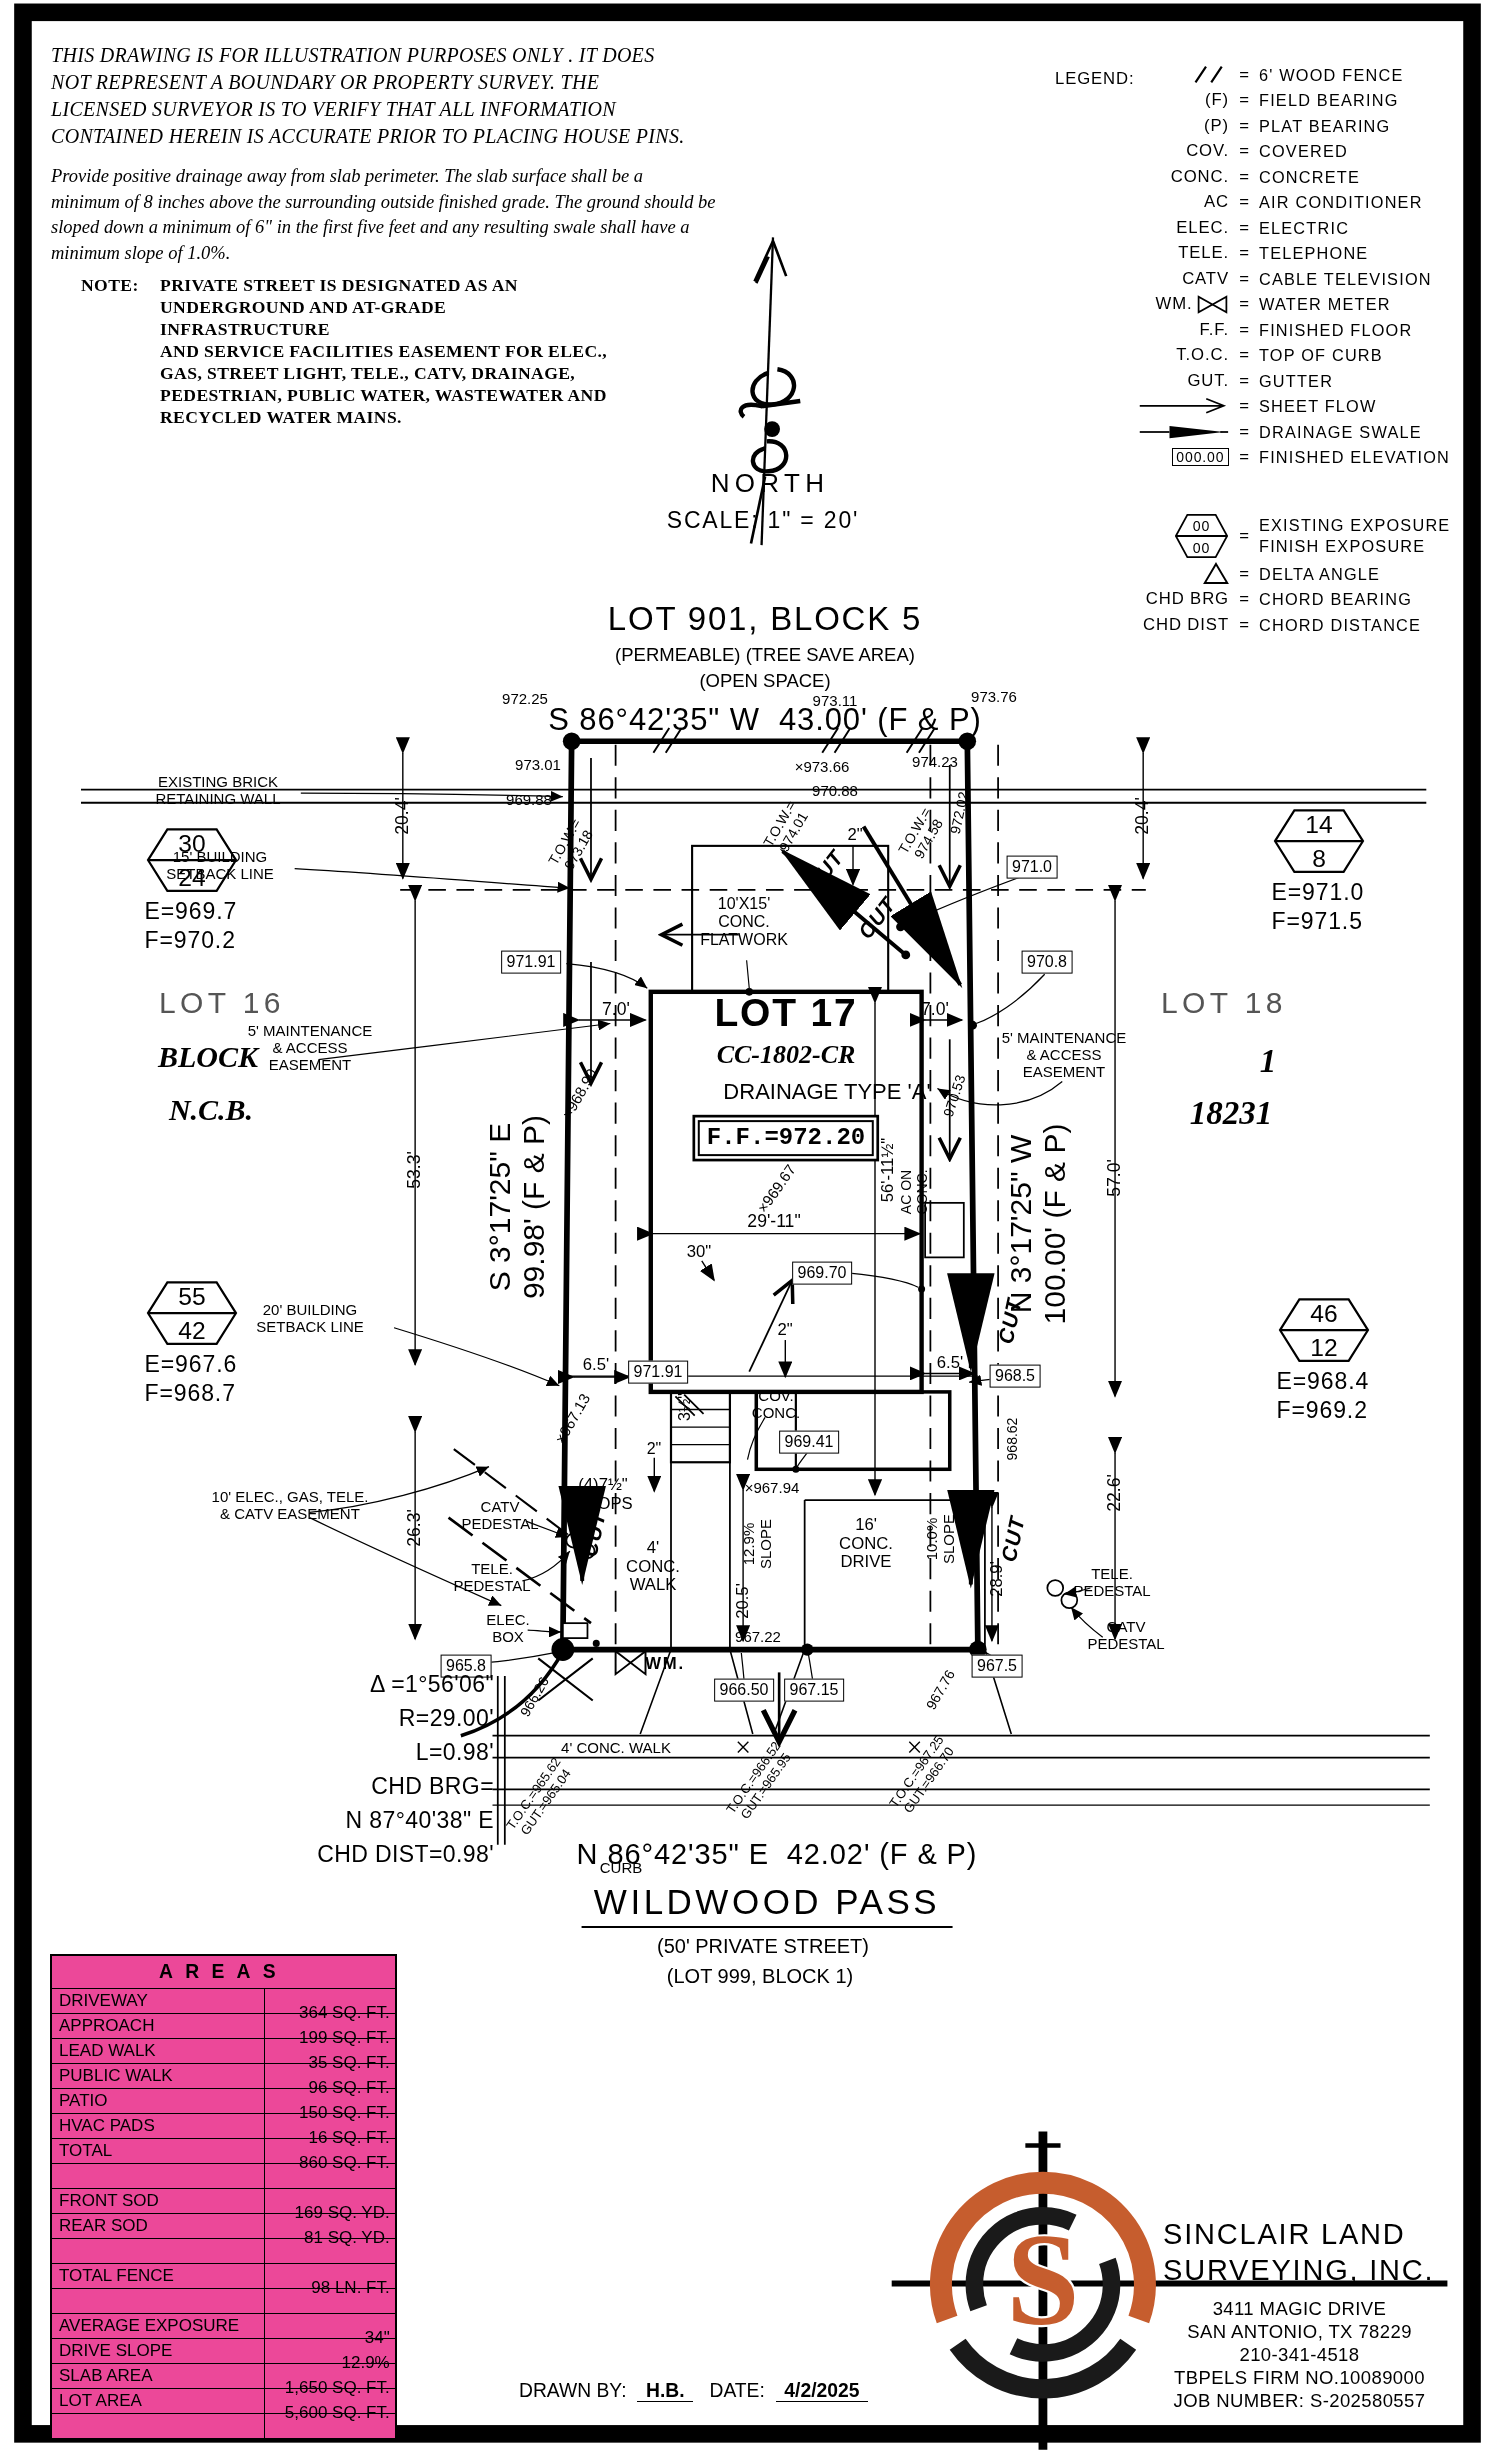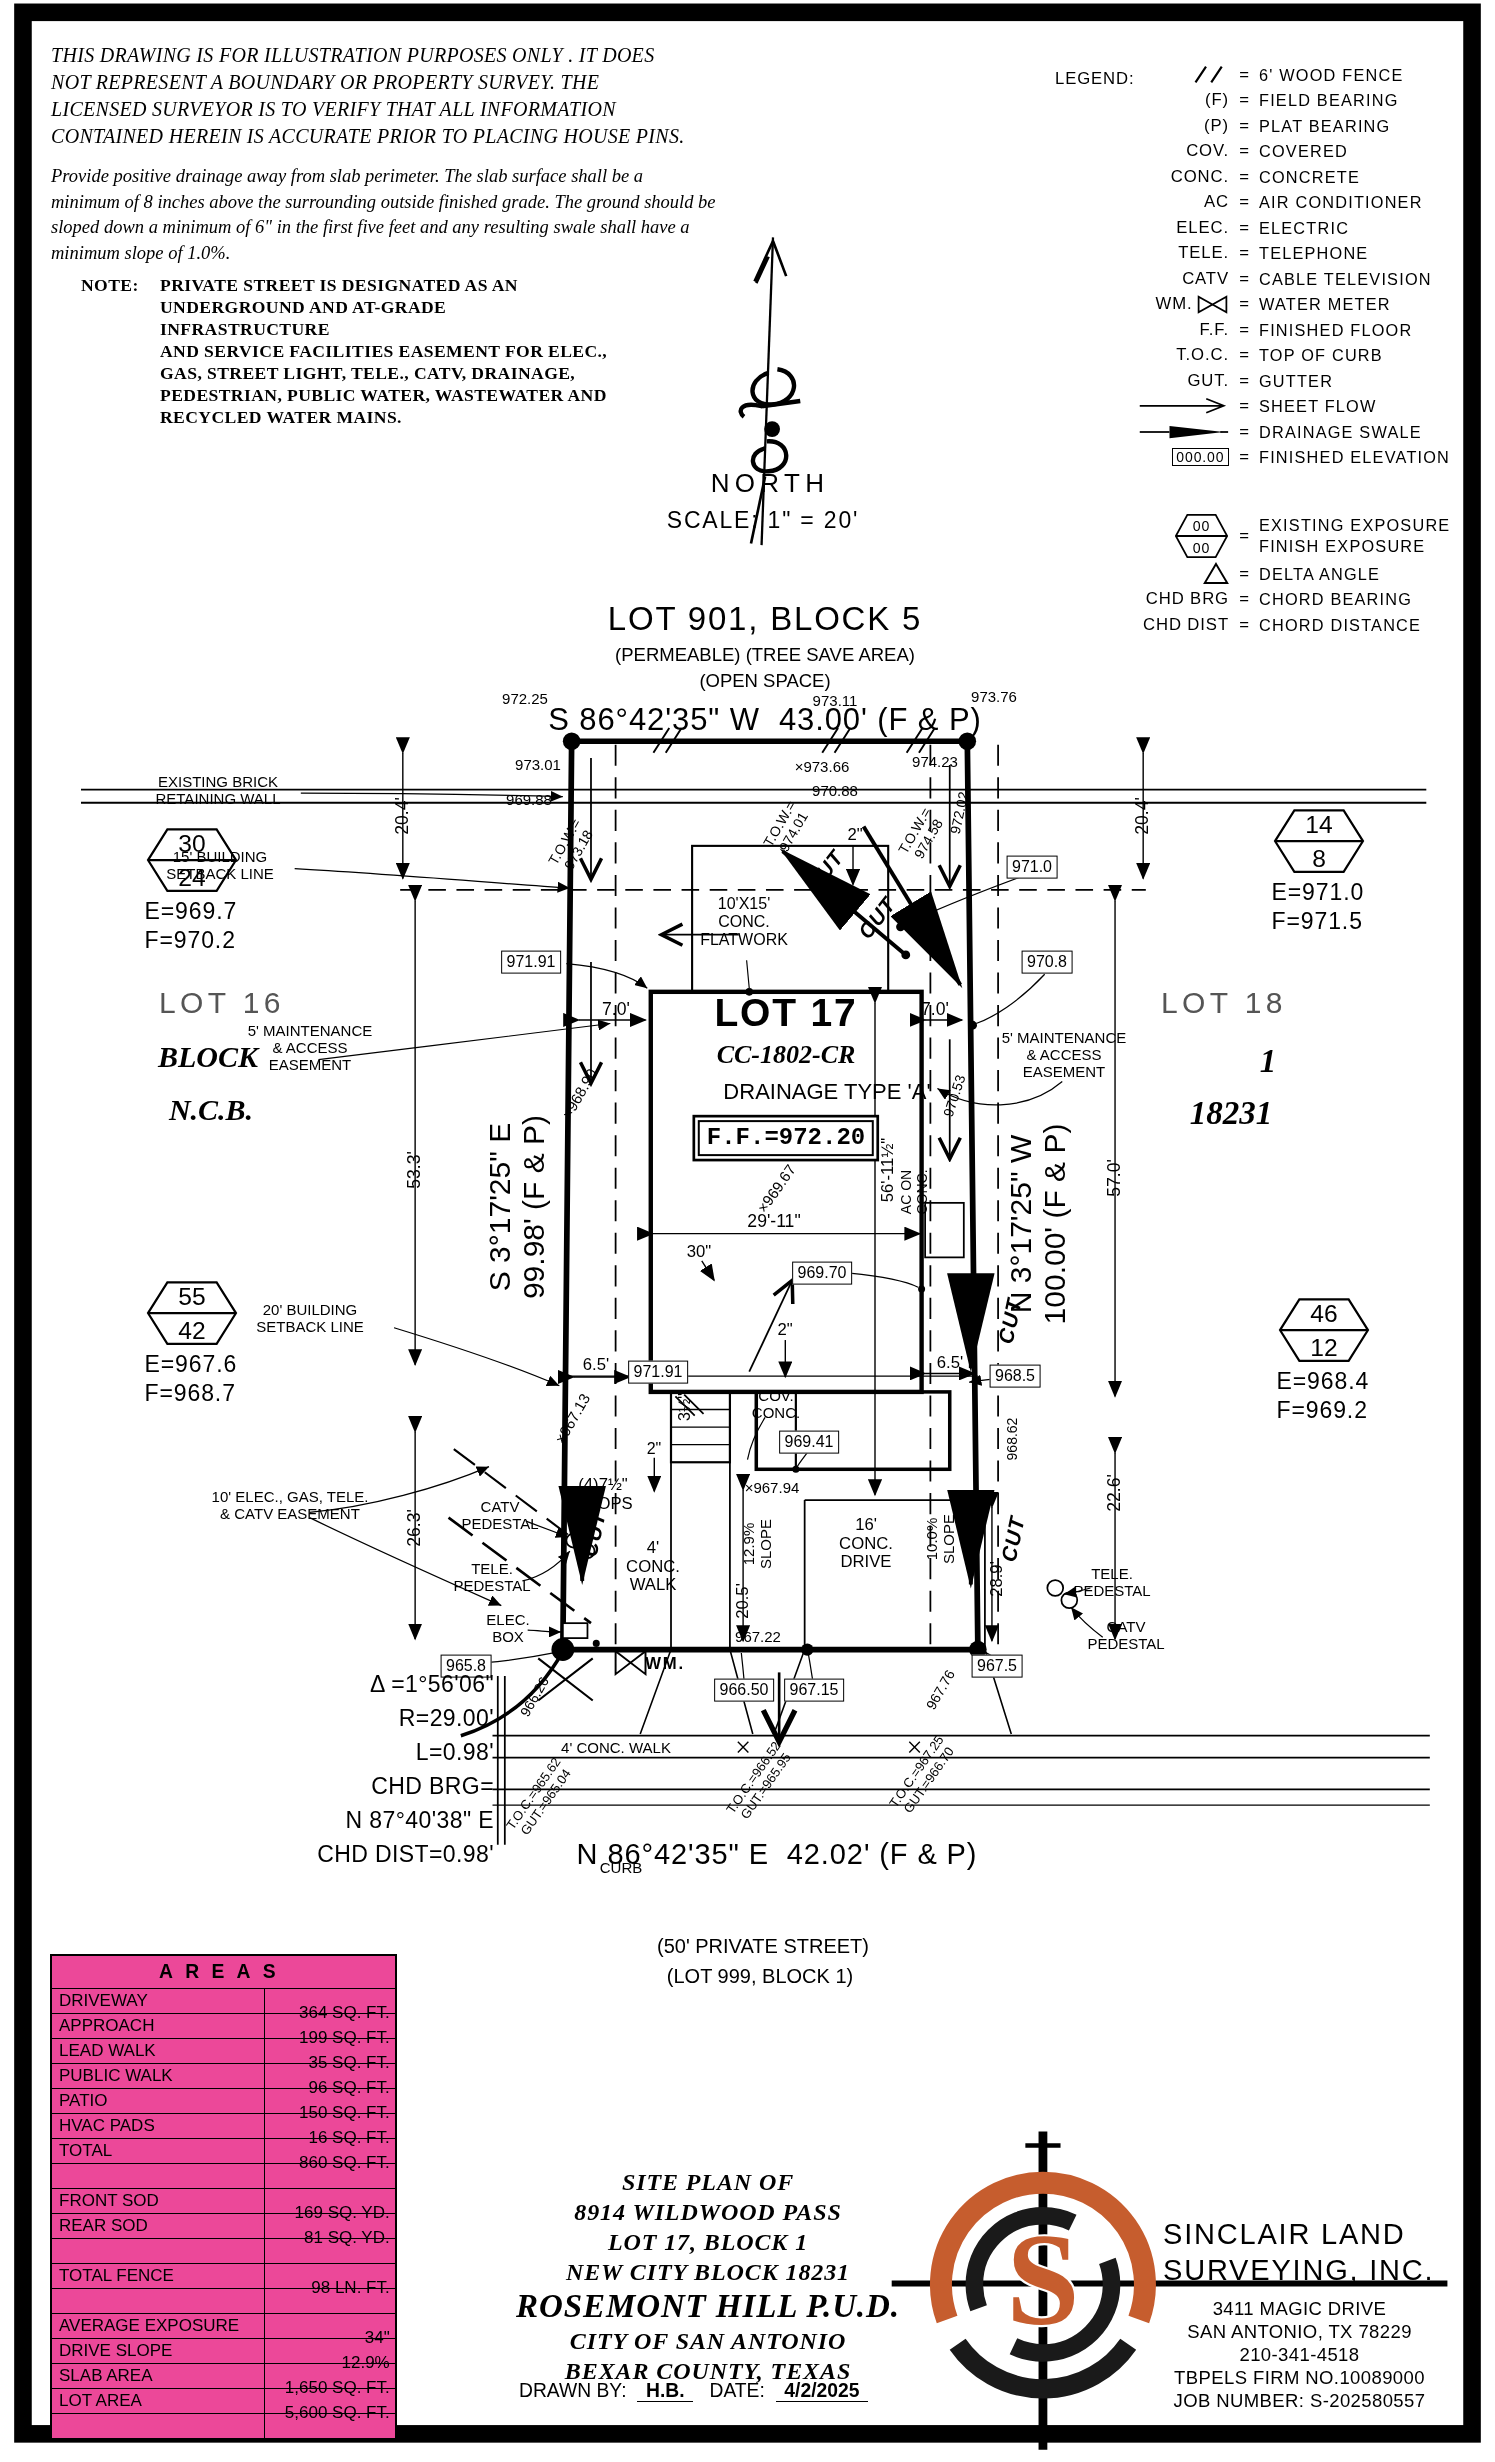--- a/index.html
+++ b/index.html
@@ -591,20 +591,21 @@
   <div class="curveblock">
       <div>Δ =1°56'06"</div>
       <div>R=29.00'</div>
       <div>L=0.98'</div>
       <div>CHD BRG=</div>
       <div>N 87°40'38" E</div>
       <div>CHD DIST=0.98'</div>
     </div>
 
   <div class="hdr" style="left:777px;top:1838px;font-size:29px;letter-spacing:0.9px">N 86°42'35" E  42.02' (F &amp; P)</div>
+  <div class="hdr" style="left:767px;top:1882px;font-size:35px;letter-spacing:3.5px;border-bottom:2.2px solid #000;padding:0 12.3px 3.5px">WILDWOOD PASS</div>
   <div class="hdr" style="left:763px;top:1935px;font-size:20px">(50' PRIVATE STREET)</div>
   <div class="hdr" style="left:760px;top:1965px;font-size:20px">(LOT 999, BLOCK 1)</div>
 
   <div class="areas">
     <div class="areas-title">AREAS</div>
     <div id="areas-rows">
         <div class="ar-row">
           <div class="ar-l">DRIVEWAY</div>
           <div class="ar-v">364 SQ. FT.</div>
         </div>
@@ -672,29 +673,20 @@
           <div class="ar-l">LOT AREA</div>
           <div class="ar-v">5,600 SQ. FT.</div>
         </div>
         <div class="ar-row">
           <div class="ar-l"></div>
           <div class="ar-v"></div>
         </div>
       </div>
   </div>
 
-  <div class="titleblock">
-      <div>SITE PLAN OF</div>
-      <div>8914 WILDWOOD PASS</div>
-      <div>LOT 17, BLOCK 1</div>
-      <div>NEW CITY BLOCK 18231</div>
-      <div>ROSEMONT HILL P.U.D.</div>
-      <div>CITY OF SAN ANTONIO</div>
-      <div>BEXAR COUNTY, TEXAS</div>
-    </div>
   <div class="credits"><span>DRAWN BY:</span>  <span class="u">H.B.</span>   <span>DATE:</span>  <span class="u">4/2/2025</span></div>
 
   <div class="logo-s">S</div>
   <div class="firmname">
     <div>SINCLAIR LAND</div>
     <div>SURVEYING, INC.</div>
   </div>
   <div class="firmaddr">
       <div>3411 MAGIC DRIVE</div>
       <div>SAN ANTONIO, TX 78229</div>

